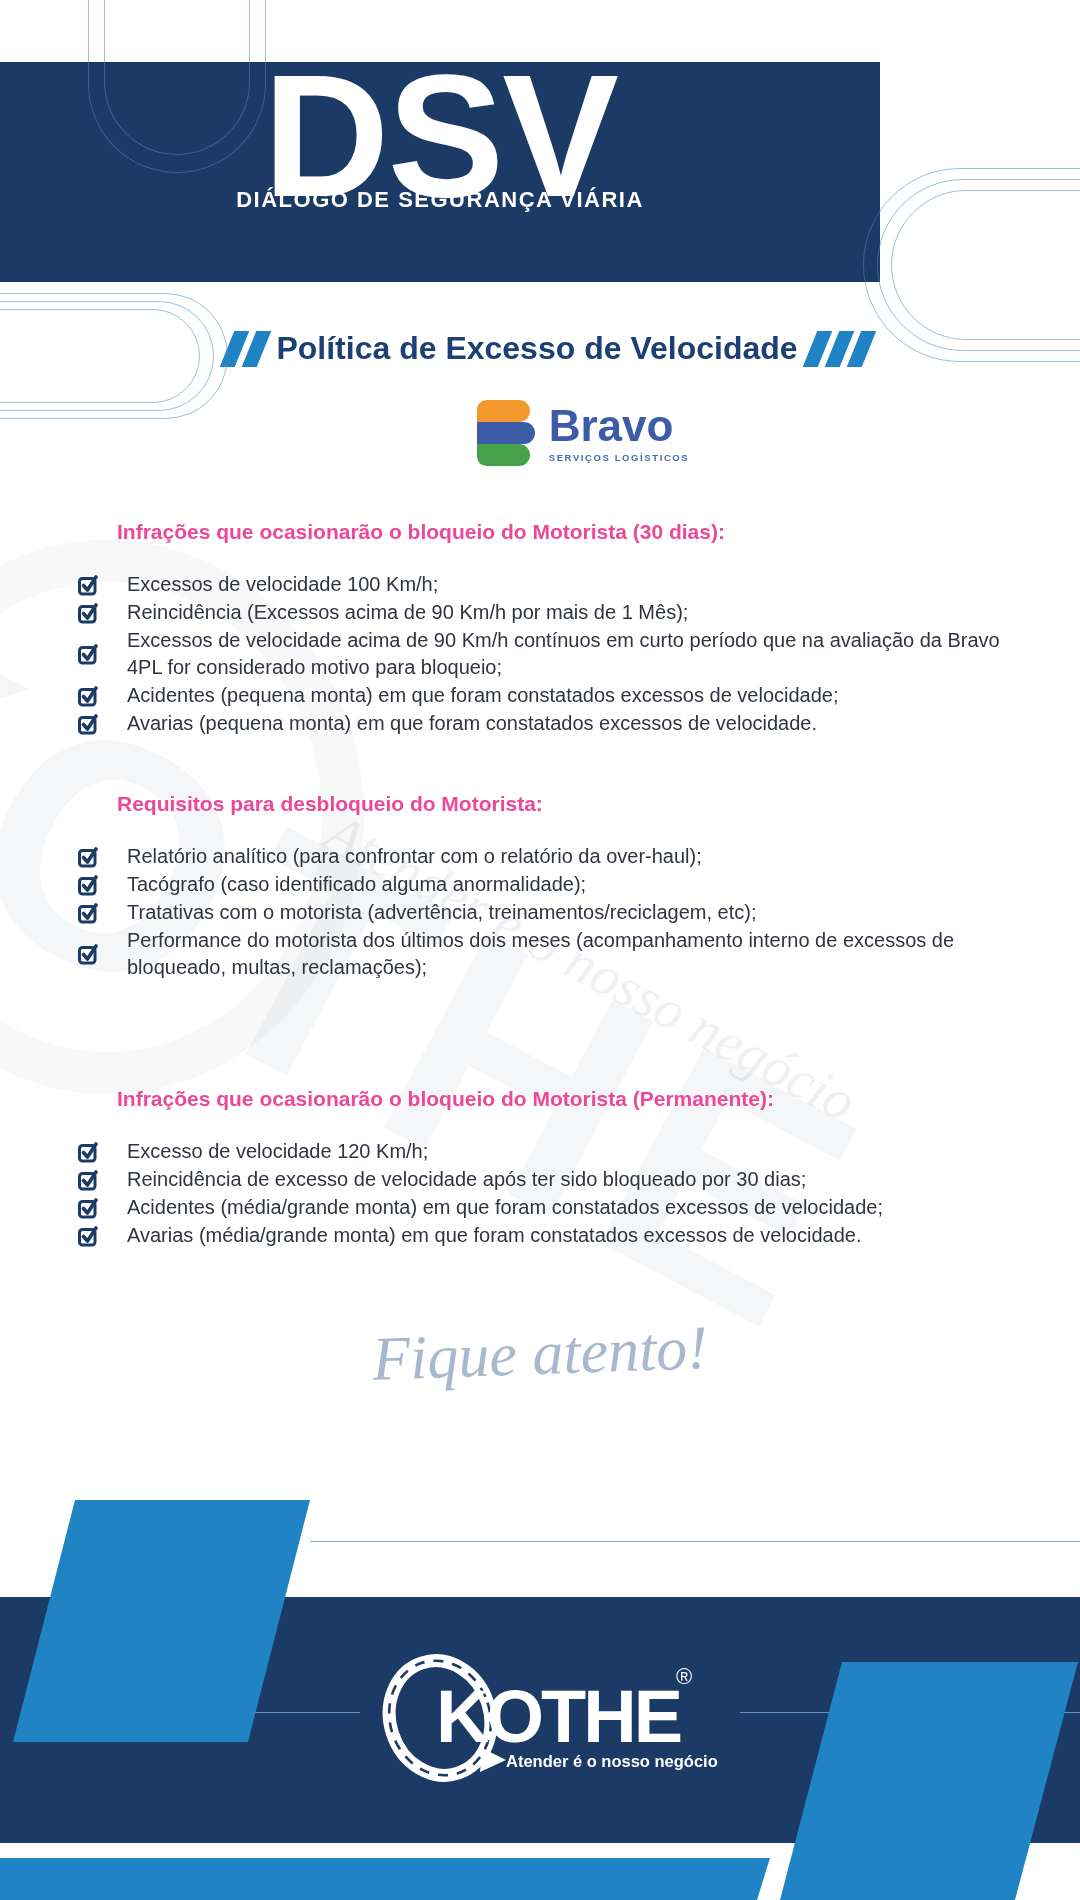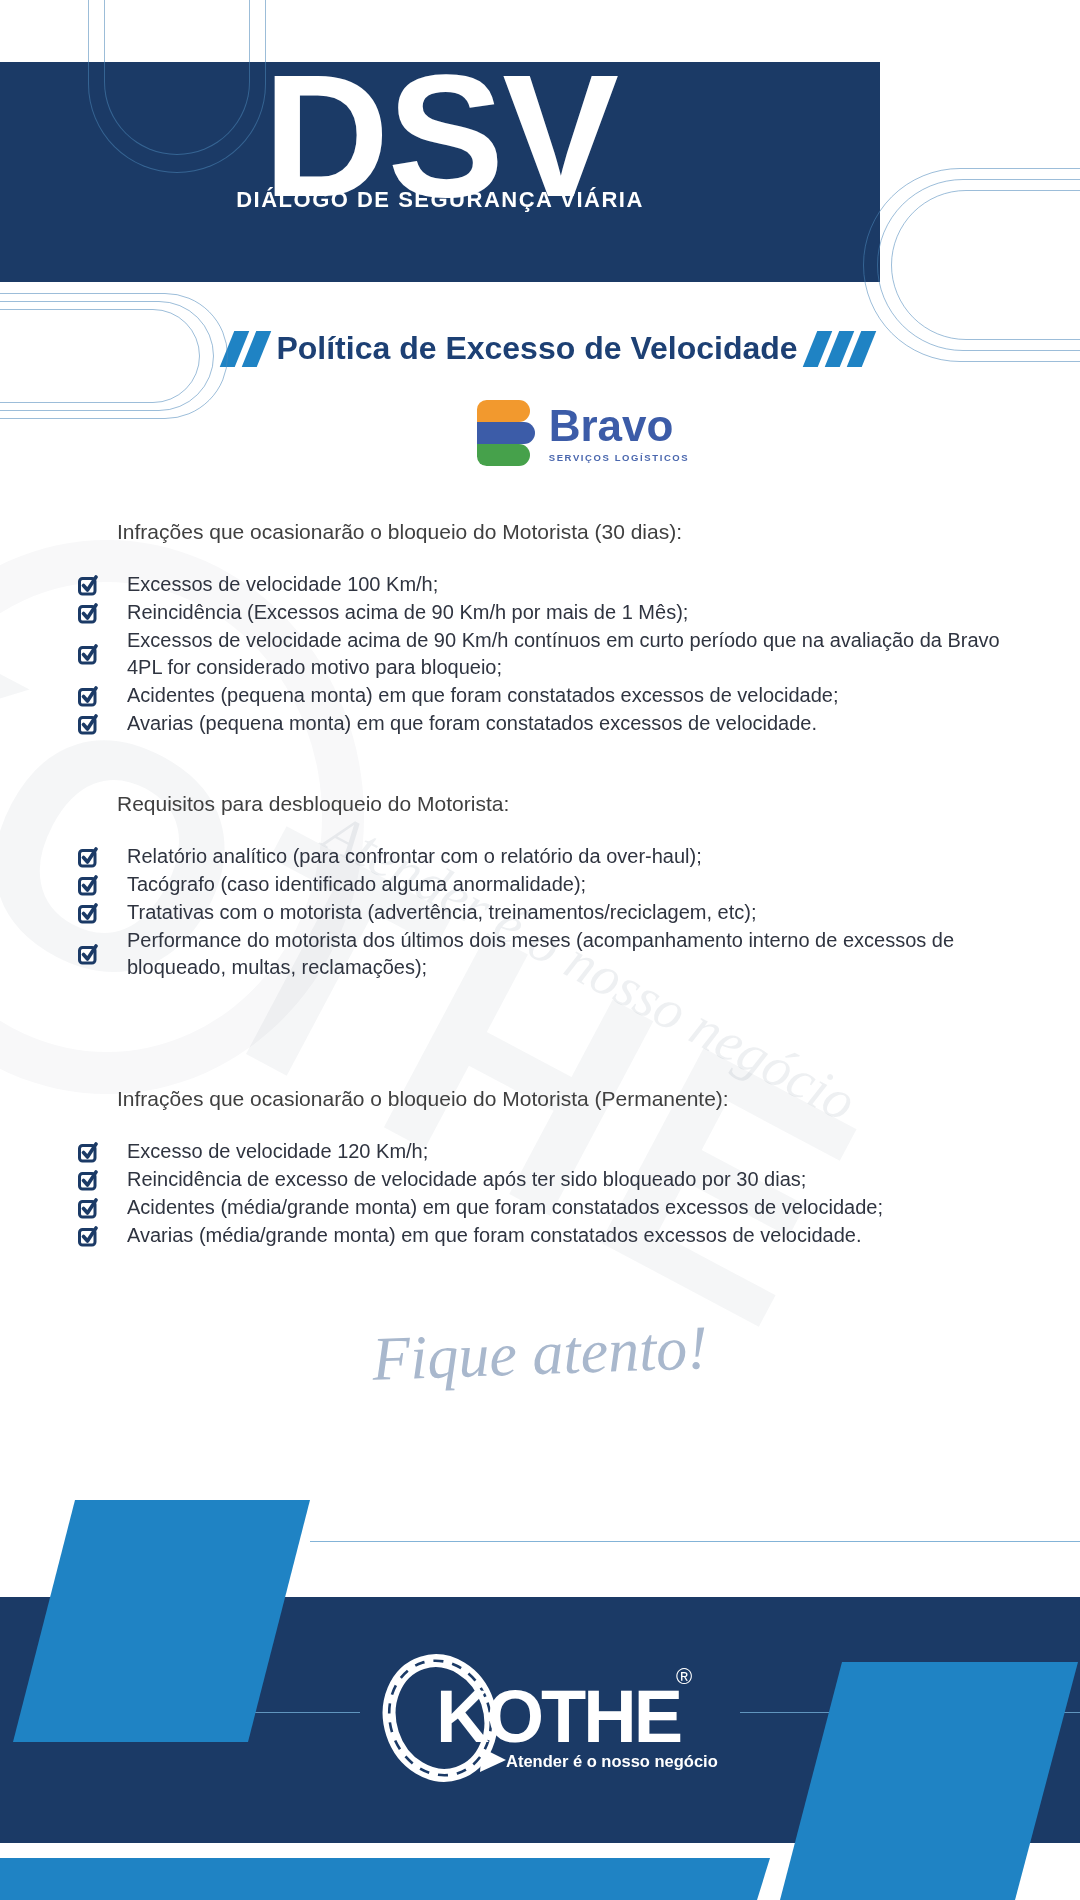--- a/index.html
+++ b/index.html
@@ -47,21 +47,21 @@
   .bmark .bo{height:22px;width:53px;border-radius:14px 16px 16px 0;}
   .bmark .bb{height:22px;width:58px;border-radius:0 15px 15px 0;}
   .bmark .bg{height:22px;width:53px;border-radius:0 16px 16px 14px;}
   .bravo-text{display:flex;flex-direction:column;}
   .bravo-name{font-size:44px;font-weight:700;color:#3C5CA8;line-height:1.05;}
   .bravo-tag{font-size:9.5px;font-weight:700;letter-spacing:1.6px;color:#4A67AE;margin-top:2px;}
 
   
   .section{position:absolute;left:78px;width:930px;z-index:2;}
   .sec1{top:518px;} .sec2{top:790px;} .sec3{top:1085px;}
-  .section h3{margin:0 0 26px 39px;font-size:21px;font-weight:400;color:#404040;line-height:1.3;}
+  .section h3{margin:0 0 26px 39px;font-size:21px;font-weight:700;color:#ec4899;line-height:1.3;}
   .row{display:flex;align-items:center;gap:29px;margin:0 0 1px 0;}
   .row svg{flex:none;}
   .row p{margin:0;font-size:20px;line-height:27px;color:#2F3440;max-width:878px;}
 
   
   .note{position:absolute;left:0;top:1318px;width:1080px;text-align:center;z-index:2;
         font-family:"Liberation Serif", serif;font-style:italic;font-size:62px;
         color:#A9B8CD;transform:rotate(-2deg);}
 
   

